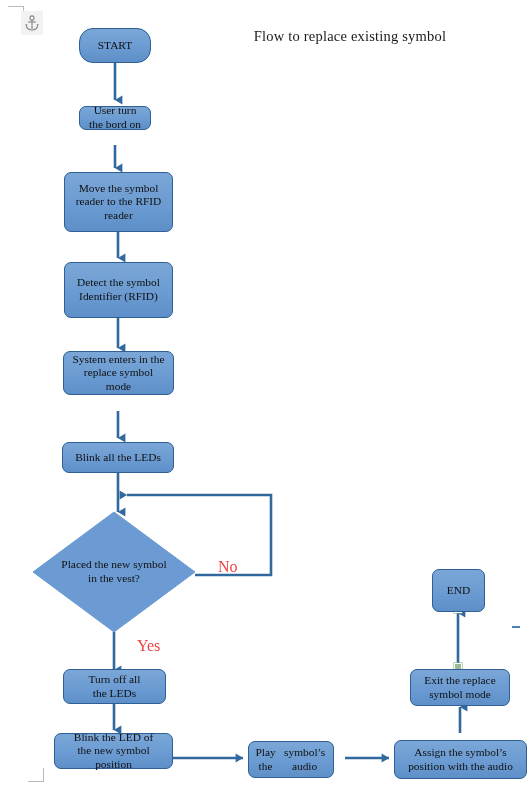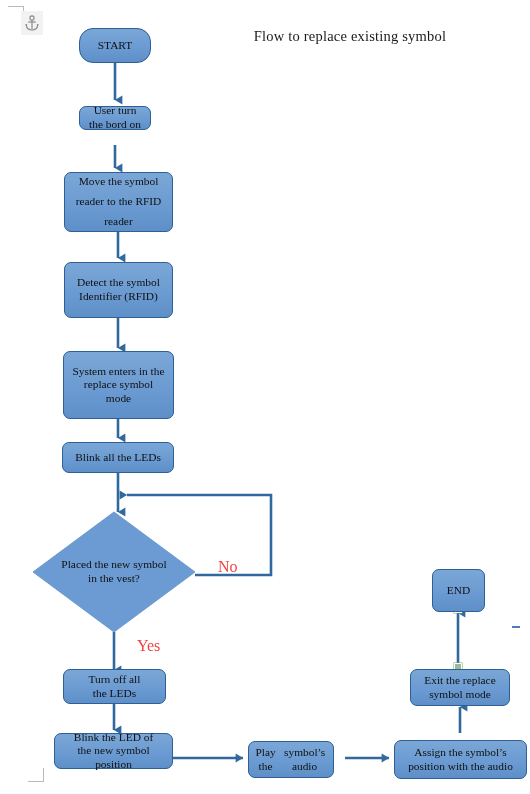--- a/index.html
+++ b/index.html
@@ -232,32 +232,32 @@
 
   <div class="node" style="left:79px; top:28px; width:72px; height:35px;border-radius:14px;">
     <span>START</span>
   </div>
 
   <div class="node" style="left:79px; top:106px; width:72px; height:24px; flex-direction:column;">
     <span>User turn</span>
     <span>the bord on</span>
   </div>
 
-  <div class="node" style="left:64px; top:172px; width:109px; height:60px; flex-direction:column;justify-content:space-between;">
+  <div class="node" style="left:64px; top:172px; width:109px; height:60px; flex-direction:column;">
     <span>Move the symbol</span>
     <span>reader to the RFID</span>
     <span>reader</span>
   </div>
 
   <div class="node" style="left:64px; top:262px; width:109px; height:56px; flex-direction:column;">
     <span>Detect the symbol</span>
     <span>Identifier (RFID)</span>
   </div>
 
-  <div class="node" style="left:63px; top:351px; width:111px; height:68px; flex-direction:column;">
+  <div class="node" style="left:63px; top:351px; width:111px; height:44px; flex-direction:column;">
     <span>System enters in the</span>
     <span>replace symbol</span>
     <span>mode</span>
   </div>
 
   <div class="node" style="left:62px; top:442px; width:112px; height:31px;">
     <span>Blink all the LEDs</span>
   </div>
 
   <div class="diamond-wrap" style="left:32px; top:511px; width:164px; height:122px;">

